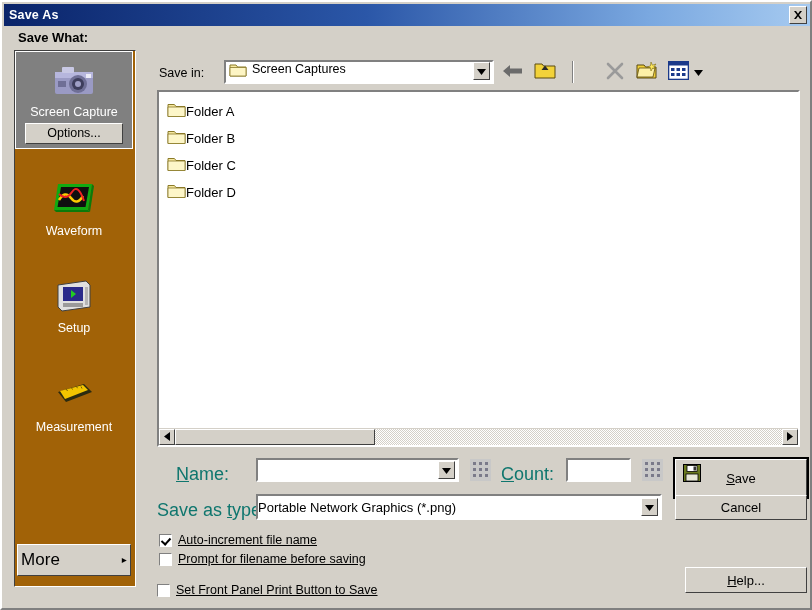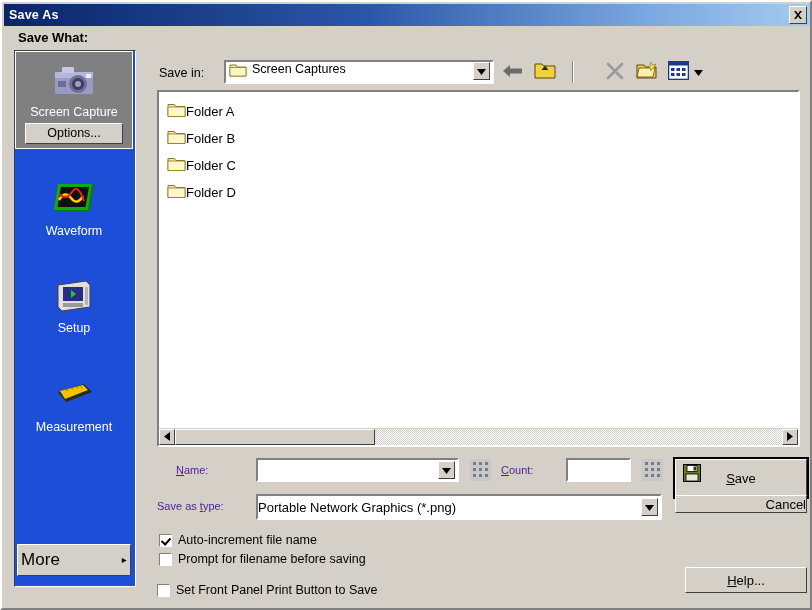--- a/index.html
+++ b/index.html
@@ -69,21 +69,21 @@
     left: 16px; top: 28px;
     font-weight: bold;
     font-size: 13px;
     color: #000;
   }
   .sidebar {
     position: absolute;
     left: 12px; top: 48px;
     width: 122px;
     height: 537px;
-    background: #1d4ed8;
+    background: #a16207;
     box-sizing: border-box;
     border: 1px solid #404040;
     border-right-color: #ffffff;
     border-bottom-color: #ffffff;
     overflow: hidden;
   }
   .save-item {
     position: relative;
     width: 118px;
     padding-top: 6px;
@@ -264,22 +264,22 @@
     border-right-color: #404040;
     border-bottom-color: #404040;
     box-sizing: border-box;
     cursor: default;
   }
   .scroll-track { flex: 1; }
 
   
   .lbl {
     position: absolute;
-    font-size: 11px;
-    color: #4c1d95;
+    font-size: 18px;
+    color: #0f766e;
     white-space: nowrap;
   }
   .name-label { left: 174px; top: 462px; }
   .count-label { left: 499px; top: 462px; }
   .type-label { left: 155px; top: 498px; }
 
   .name-combo {
     position: absolute;
     left: 254px; top: 456px;
     width: 203px; height: 24px;
@@ -372,20 +372,21 @@
     width: 4px; height: 7px;
     border: solid #000;
     border-width: 0 2px 2px 0;
     transform: rotate(42deg);
   }
   .cbrow .cb-label {
     margin-left: 6px;
     font-size: 12.5px;
     color: #000;
     white-space: nowrap;
+    text-decoration: underline;
   }
   .cb1 { left: 157px; top: 531px; }
   .cb2 { left: 157px; top: 550px; }
   .cb3 { left: 155px; top: 581px; }
 
   
   .btn {
     position: absolute;
     background: #d4d0c8;
     border: 1px solid #ffffff;
@@ -398,21 +399,21 @@
     font-size: 13px;
     color: #000;
     cursor: default;
   }
   .btn.default {
     outline: 2px solid #000;
     outline-offset: 0px;
   }
   .save-btn { left: 673px; top: 457px; width: 132px; height: 38px; align-items: center; }
   .save-btn .floppy { position: absolute; left: 7px; top: 4px; }
-  .cancel-btn { left: 673px; top: 493px; width: 132px; height: 18px; justify-content: flex-end; }
+  .cancel-btn { left: 673px; top: 493px; width: 132px; height: 25px; }
   .help-btn { left: 683px; top: 565px; width: 122px; height: 26px; }
 
   u { text-decoration: underline; }
 </style>
 </head>
 <body>
 
 <div class="window">
 
   <div class="titlebar">

